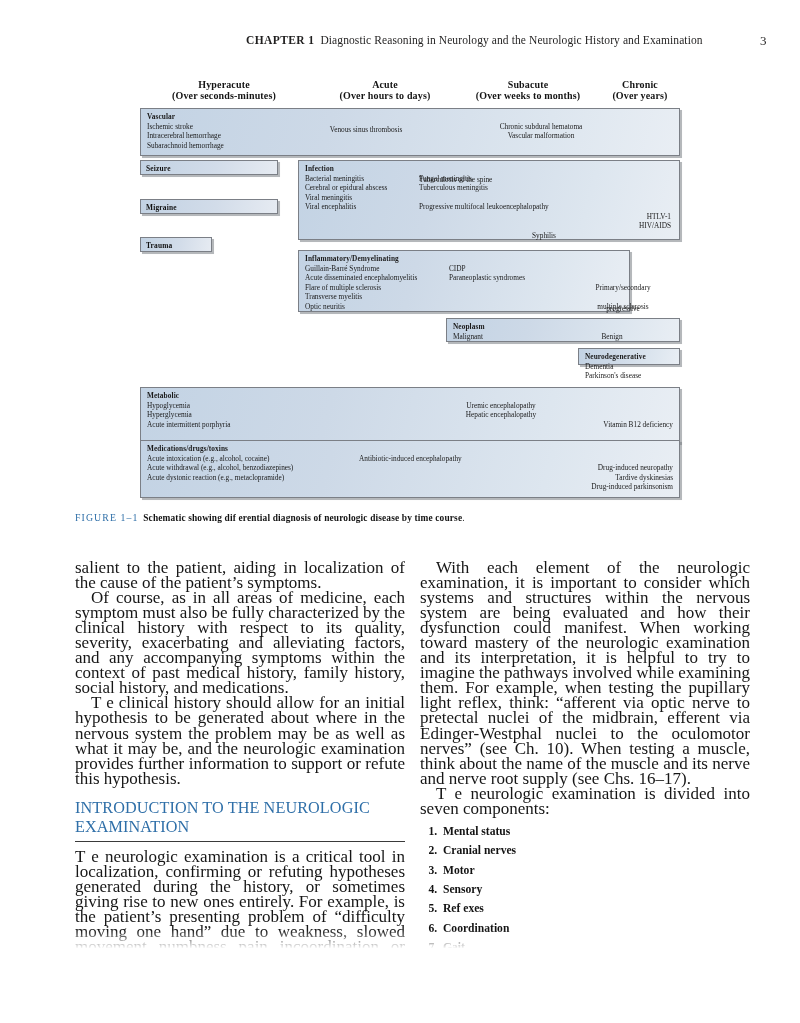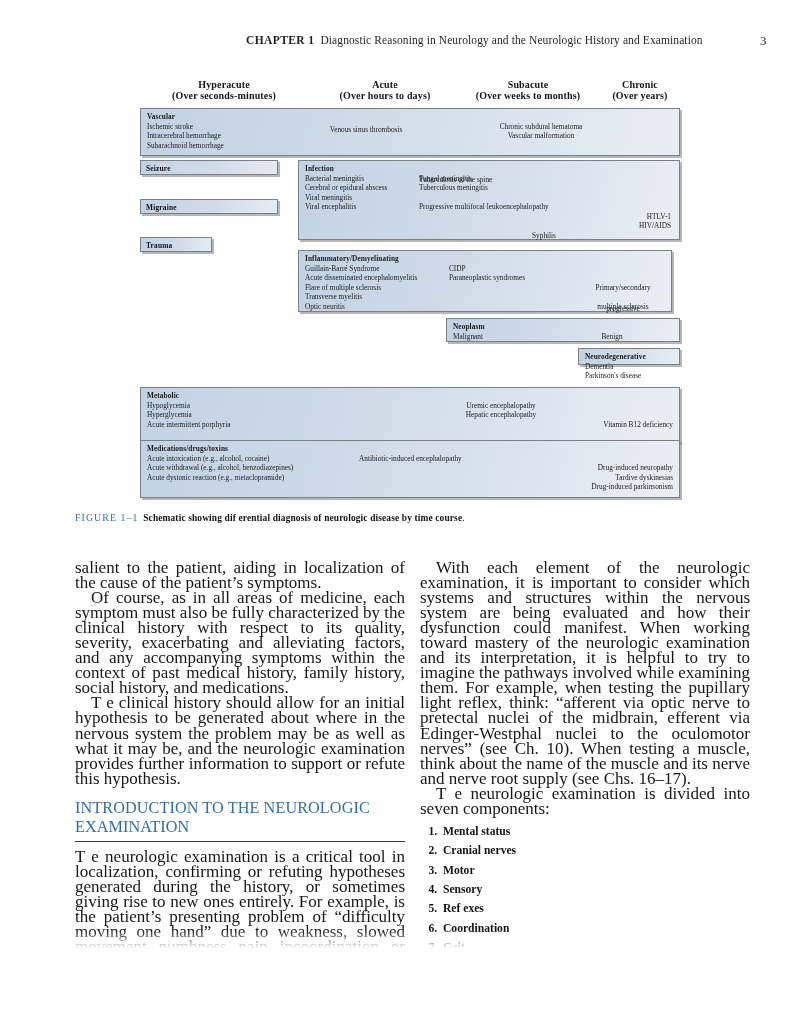--- a/index.html
+++ b/index.html
@@ -158,21 +158,21 @@
     <div class="cell" style="left:6px; top:41px;">Viral encephalitis</div>
     <div class="cell" style="left:120px; top:12.5px;">Fungal meningitis</div>
     <div class="cell" style="left:120px; top:22px;">Tuberculous meningitis</div>
     <div class="cell" style="left:120px; top:14px;">Tuberculosis of the spine</div>
     <div class="cell" style="left:120px; top:41px;">Progressive multifocal leukoencephalopathy</div>
     <div class="cell r" style="left:200px; top:50.5px; width:172px;">HTLV-1</div>
     <div class="cell r" style="left:200px; top:60px; width:172px;">HIV/AIDS</div>
     <div class="cell c" style="left:180px; top:69.5px; width:130px;">Syphilis</div>
   </div>
 
-  <div class="fbox" style="left:158px; top:172px; width:374px; height:62px;">
+  <div class="fbox" style="left:158px; top:172px; width:332px; height:62px;">
     <div class="cell ttl" style="left:6px; top:3px;">Inflammatory/Demyelinating</div>
     <div class="cell" style="left:6px; top:12.5px;">Guillain-Barré Syndrome</div>
     <div class="cell" style="left:6px; top:22px;">Acute disseminated encephalomyelitis</div>
     <div class="cell" style="left:6px; top:31.5px;">Flare of multiple sclerosis</div>
     <div class="cell" style="left:6px; top:41px;">Transverse myelitis</div>
     <div class="cell" style="left:6px; top:50.5px;">Optic neuritis</div>
     <div class="cell" style="left:150px; top:12.5px;">CIDP</div>
     <div class="cell" style="left:150px; top:22px;">Paraneoplastic syndromes</div>
     <div class="cell c" style="left:272px; top:31.5px; width:104px;">Primary/secondary</div>
     <div class="cell c" style="left:272px; top:53px; width:104px;">progressive</div>

